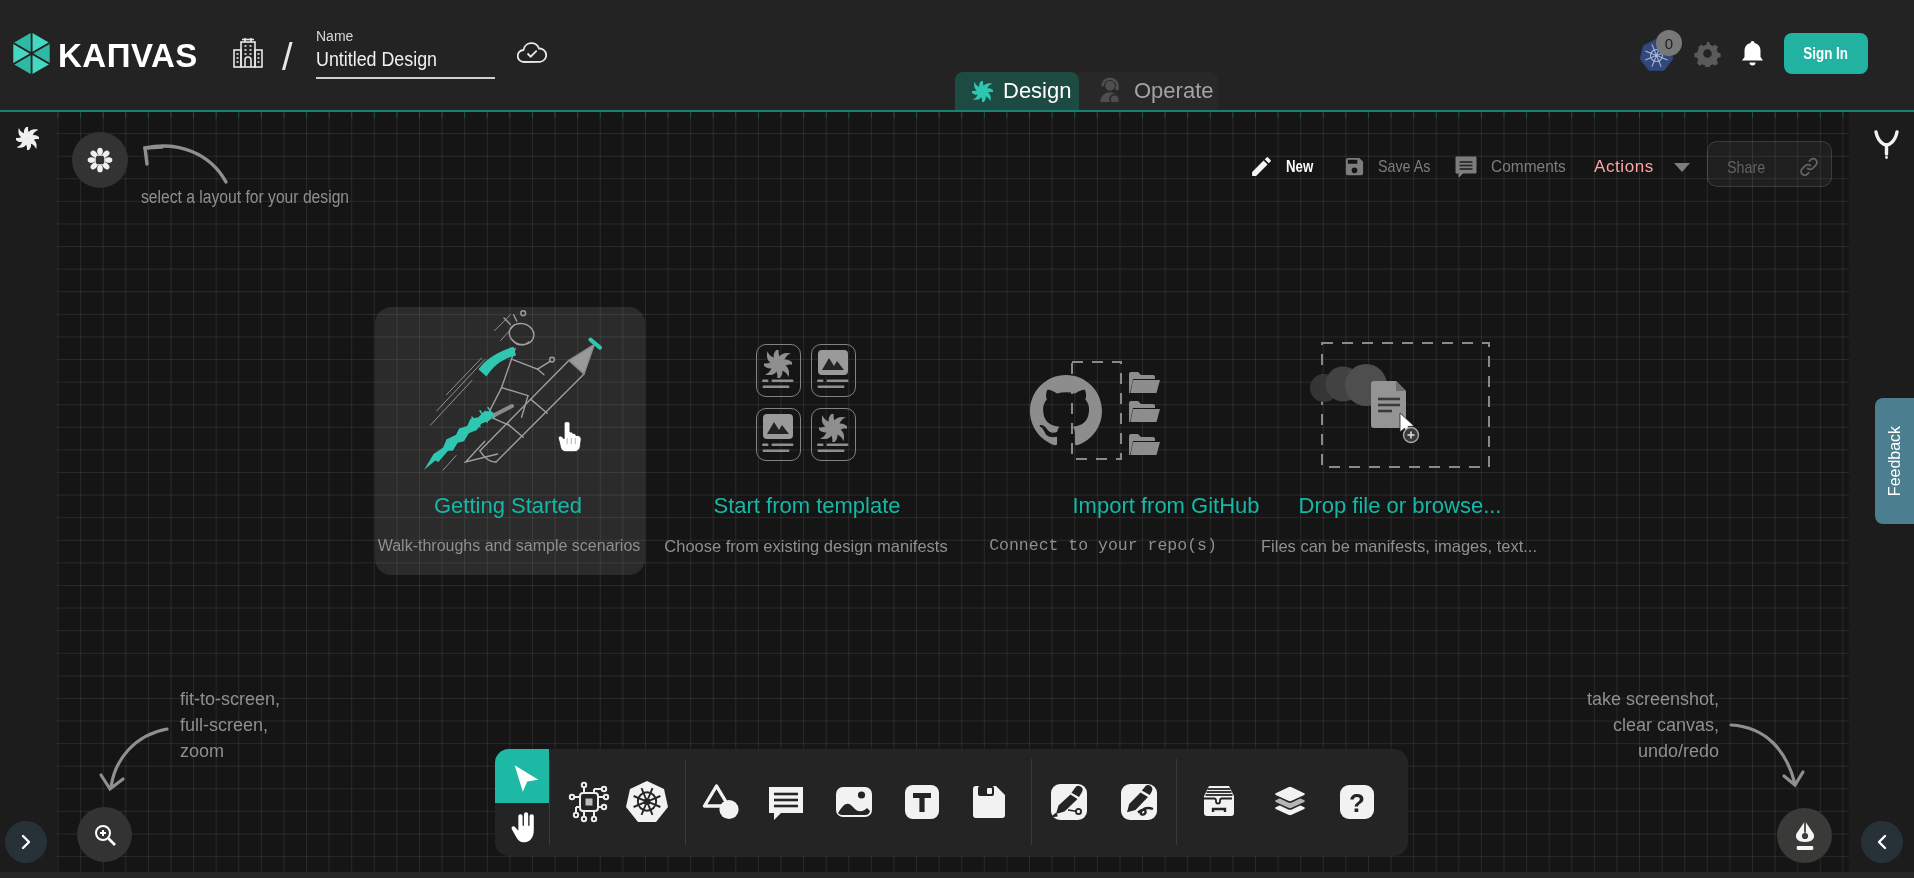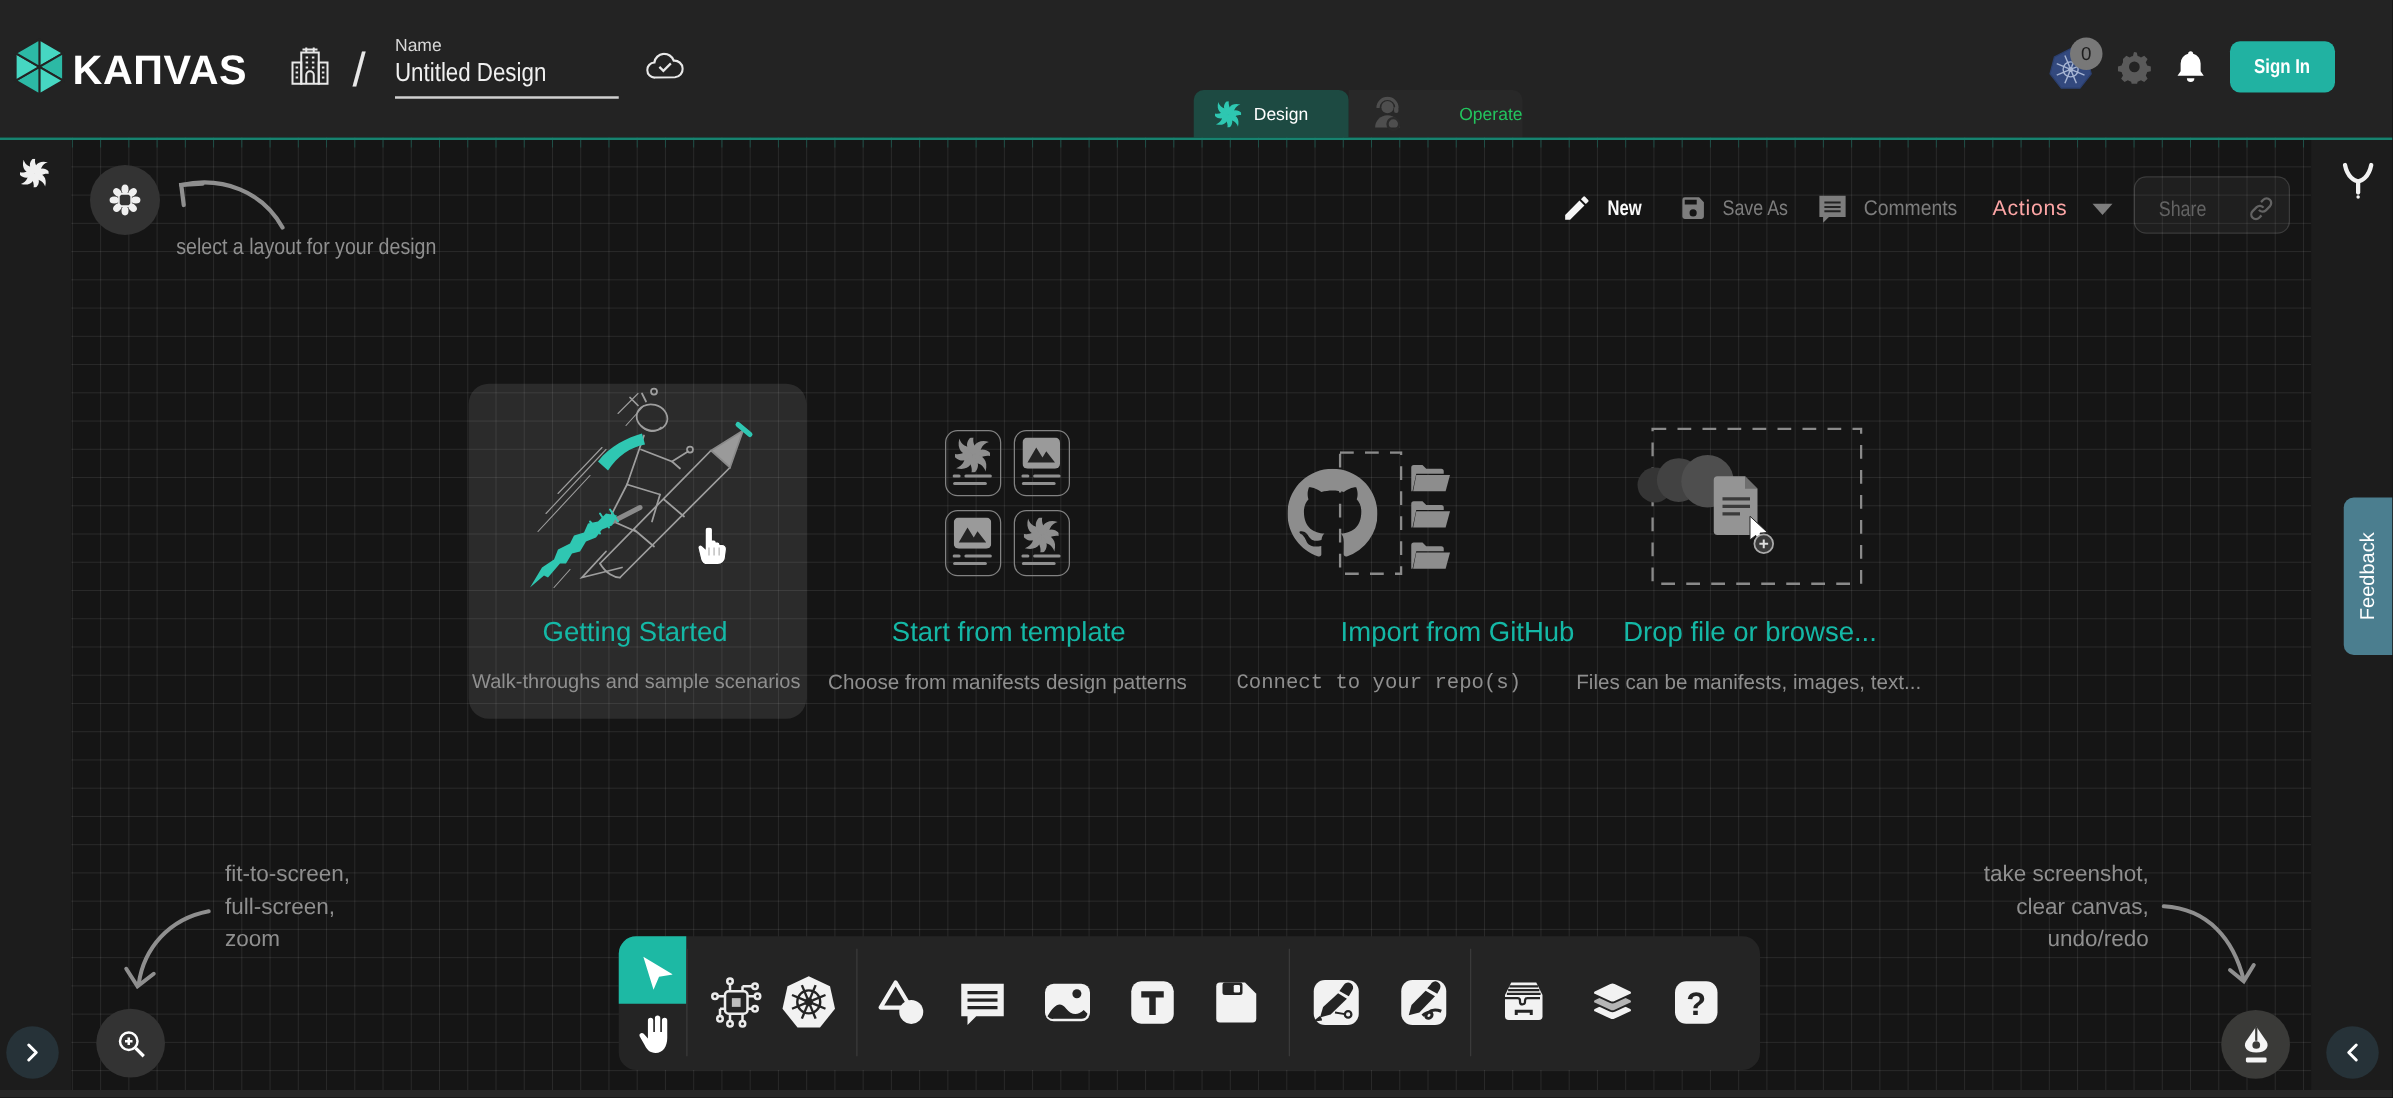--- a/index.html
+++ b/index.html
@@ -13,23 +13,23 @@
   #tealticks { position:absolute; left:57px; top:112px; width:1792px; height:6px;
     background-image:linear-gradient(90deg, rgba(17,128,110,0.45) 1px, transparent 1px);
     background-size:22.6px 6px; background-position:0.5px 0; }
 
   #logotext { position:absolute; left:58px; top:37px; color:#fff; font-size:33px; font-weight:bold; letter-spacing:0.5px; }
   #bslash { position:absolute; left:282px; top:36px; width:34px; height:36px; color:#e8e8e8; font-size:38px; font-weight:300; }
   #namelbl { position:absolute; left:316px; top:28px; color:#d8d8d8; font-size:14px; }
   #nameval { position:absolute; left:316px; top:47px; color:#f0f0f0; font-size:21px; transform:scaleX(0.85); transform-origin:0 0; }
   #nameline { position:absolute; left:316px; top:77px; width:179px; height:2px; background:#d0d0d0; }
 
-  .tab { position:absolute; top:72px; height:38px; display:flex; align-items:center; gap:10px; font-size:14px; }
+  .tab { position:absolute; top:72px; height:38px; display:flex; align-items:center; gap:10px; font-size:22px; }
   #tab-design { left:955px; width:124px; background:#1d4a42; border-radius:8px 8px 0 0; color:#fff; padding-left:17px; }
-  #tab-operate { left:1079px; width:139px; background:#282828; border-radius:0 8px 0 0; color:#22c55e; padding-left:17px;justify-content:space-between; }
+  #tab-operate { left:1079px; width:139px; background:#282828; border-radius:0 8px 0 0; color:#a3a3a3; padding-left:17px; }
 
   #signin { position:absolute; left:1784px; top:33px; width:84px; height:41px; background:#21b2a2; border-radius:8px;
     color:#fff; font-size:16px; font-weight:bold; display:flex; align-items:center; justify-content:center; transform-origin:center; }
   #signin span { transform:scaleX(0.84); }
   #badge0 { position:absolute; left:1656px; top:30px; width:26px; height:26px; border-radius:50%; background:#787878;
     color:#1e1e1e; font-size:15px; display:flex; align-items:center; justify-content:center; }
 
   
   #sideL { position:absolute; left:0; top:110px; width:57px; height:762px; background:#1c1c1c; }
   #sideR { position:absolute; left:1849px; top:110px; width:65px; height:762px; background:#1c1c1c; }
@@ -331,21 +331,21 @@
   <svg style="position:absolute;left:7px;top:5px;" width="28" height="28" viewBox="0 0 24 24">
       <use href="#spiral" fill="#8f8f8f"></use>
     </svg>
   <svg style="position:absolute;left:5px;top:33px;" width="32" height="14" viewBox="0 0 32 14" fill="#8f8f8f">
       <rect x="0" y="1.5" width="6.5" height="2.4" rx="1.2"></rect>
       <rect x="9.5" y="1.5" width="22" height="2.4" rx="1.2"></rect>
       <rect x="0.5" y="7.5" width="27" height="2.4" rx="1.2"></rect>
     </svg>
 </div>
 <div class="cardtitle" style="left:807px; top:495px; transform:translateX(-50%);">Start from template</div>
-<div class="cardsub" style="left:806px; top:538px; transform:translateX(-50%);">Choose from manifests design patterns</div>
+<div class="cardsub" style="left:806px; top:538px; transform:translateX(-50%);">Choose from existing design manifests</div>
 
 <svg class="abs" style="left:1071px; top:361px;" width="51" height="99">
     <rect x="1" y="1" width="49" height="97" fill="none" stroke="#8a8a8a" stroke-width="2" stroke-dasharray="11 9"></rect>
   </svg>
 <svg class="abs" style="left:1030px; top:375px;" width="72" height="72" viewBox="0 0 16 16" fill="#8d8d8d">
   <path d="M8 0C3.58 0 0 3.58 0 8c0 3.54 2.29 6.53 5.47 7.59.4.07.55-.17.55-.38 0-.19-.01-.82-.01-1.49-2.01.37-2.53-.49-2.69-.94-.09-.23-.48-.94-.82-1.13-.28-.15-.68-.52-.01-.53.63-.01 1.08.58 1.23.82.72 1.21 1.87.87 2.33.66.07-.52.28-.87.51-1.07-1.78-.2-3.64-.89-3.64-3.95 0-.87.31-1.59.82-2.15-.08-.2-.36-1.02.08-2.12 0 0 .67-.21 2.2.82.64-.18 1.32-.27 2-.27s1.36.09 2 .27c1.53-1.04 2.2-.82 2.2-.82.44 1.1.16 1.92.08 2.12.51.56.82 1.27.82 2.15 0 3.07-1.87 3.75-3.65 3.95.29.25.54.73.54 1.48 0 1.07-.01 1.93-.01 2.2 0 .21.15.46.55.38A8.01 8.01 0 0 0 16 8c0-4.42-3.58-8-8-8z"></path>
 </svg>
 <svg class="abs" style="left:1128px; top:371px;" width="33" height="23" viewBox="0 0 33 23" fill="#8d8d8d">
     <path d="M1 3 a2 2 0 0 1 2-2 h7 l3 3 h12 a2 2 0 0 1 2 2 v2 h-22 l-3 14 h-1 z"></path>
     <path d="M5 9 h27 l-3.5 13 h-26 z"></path>

